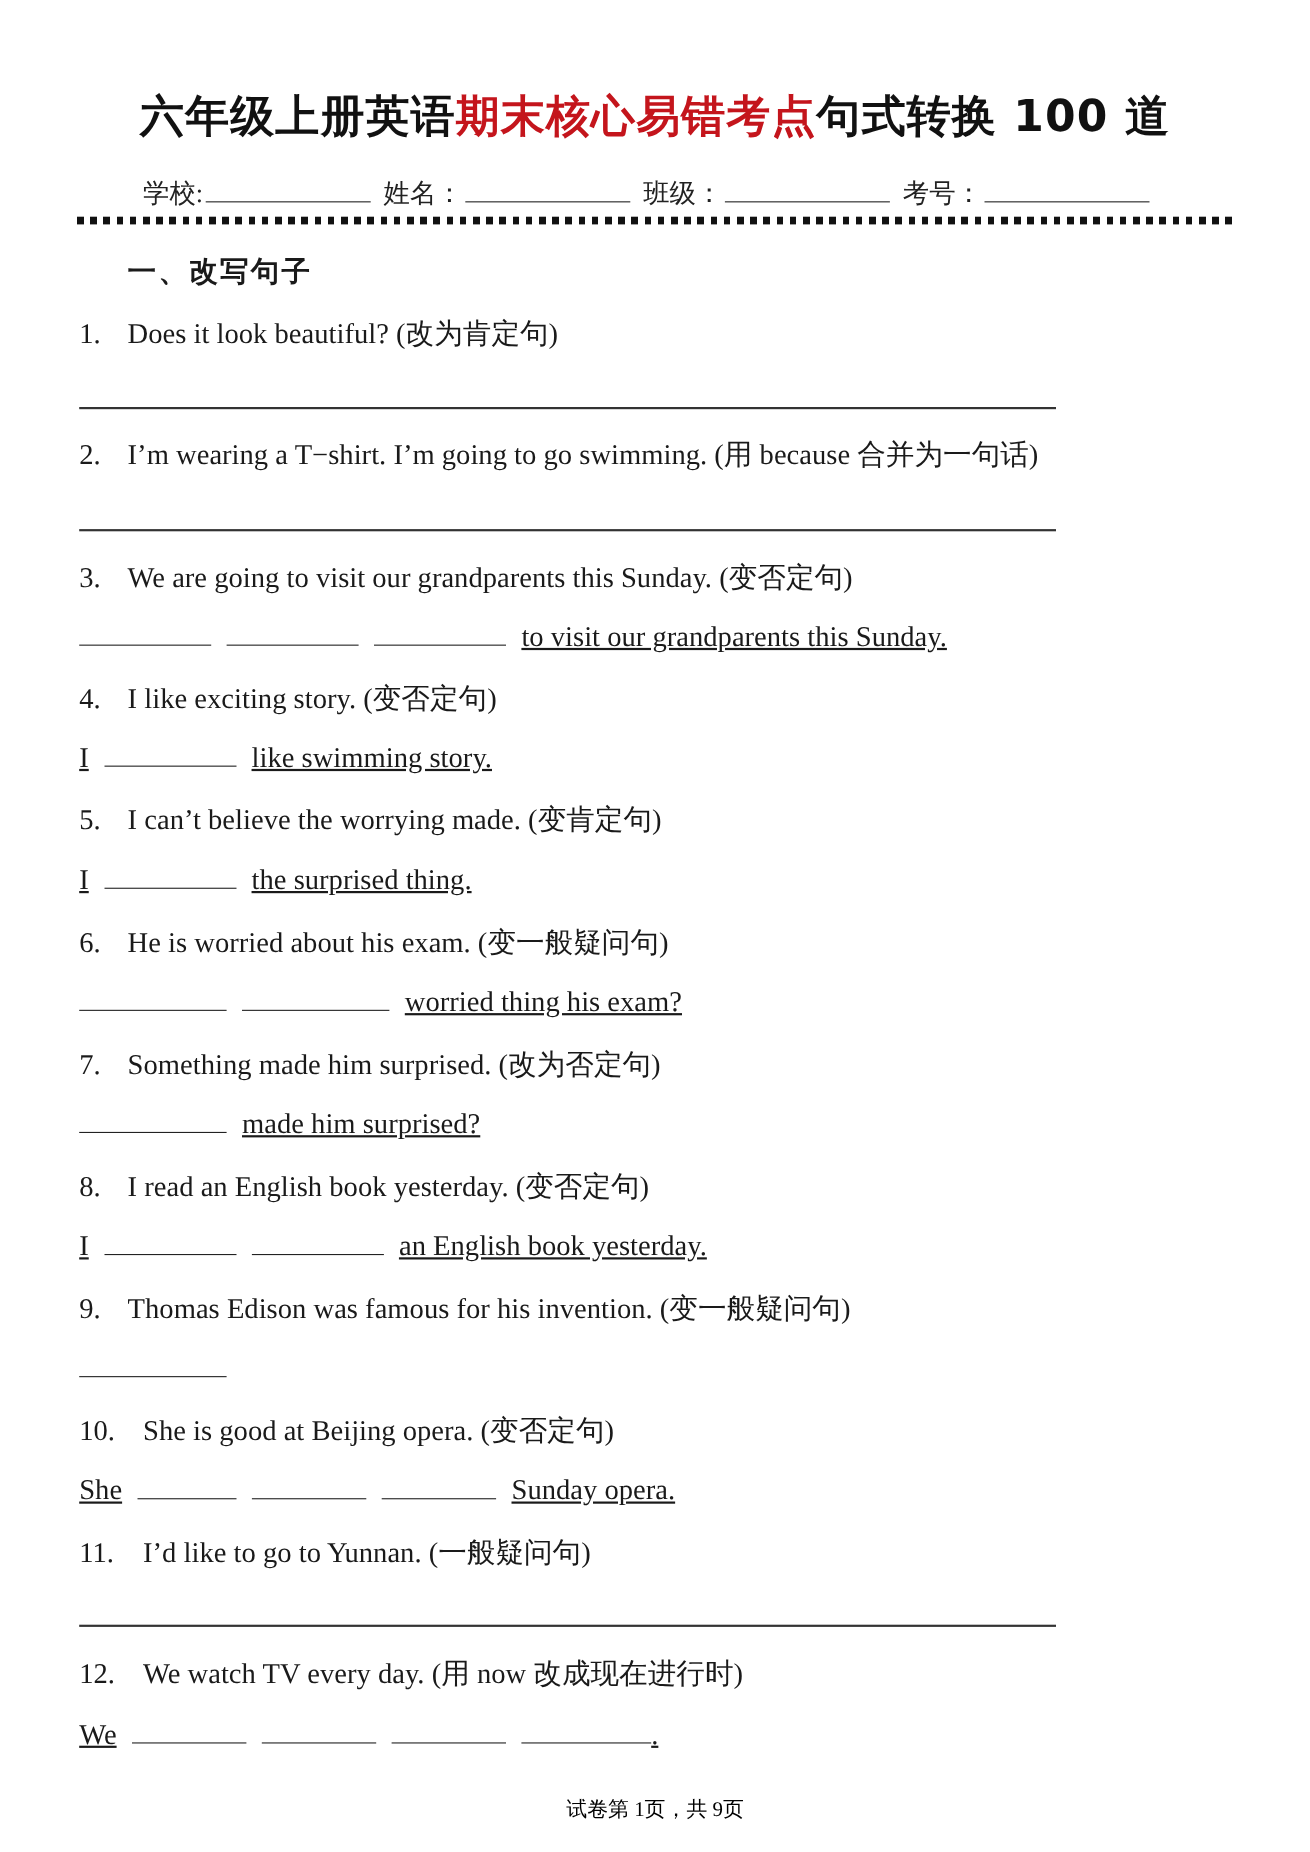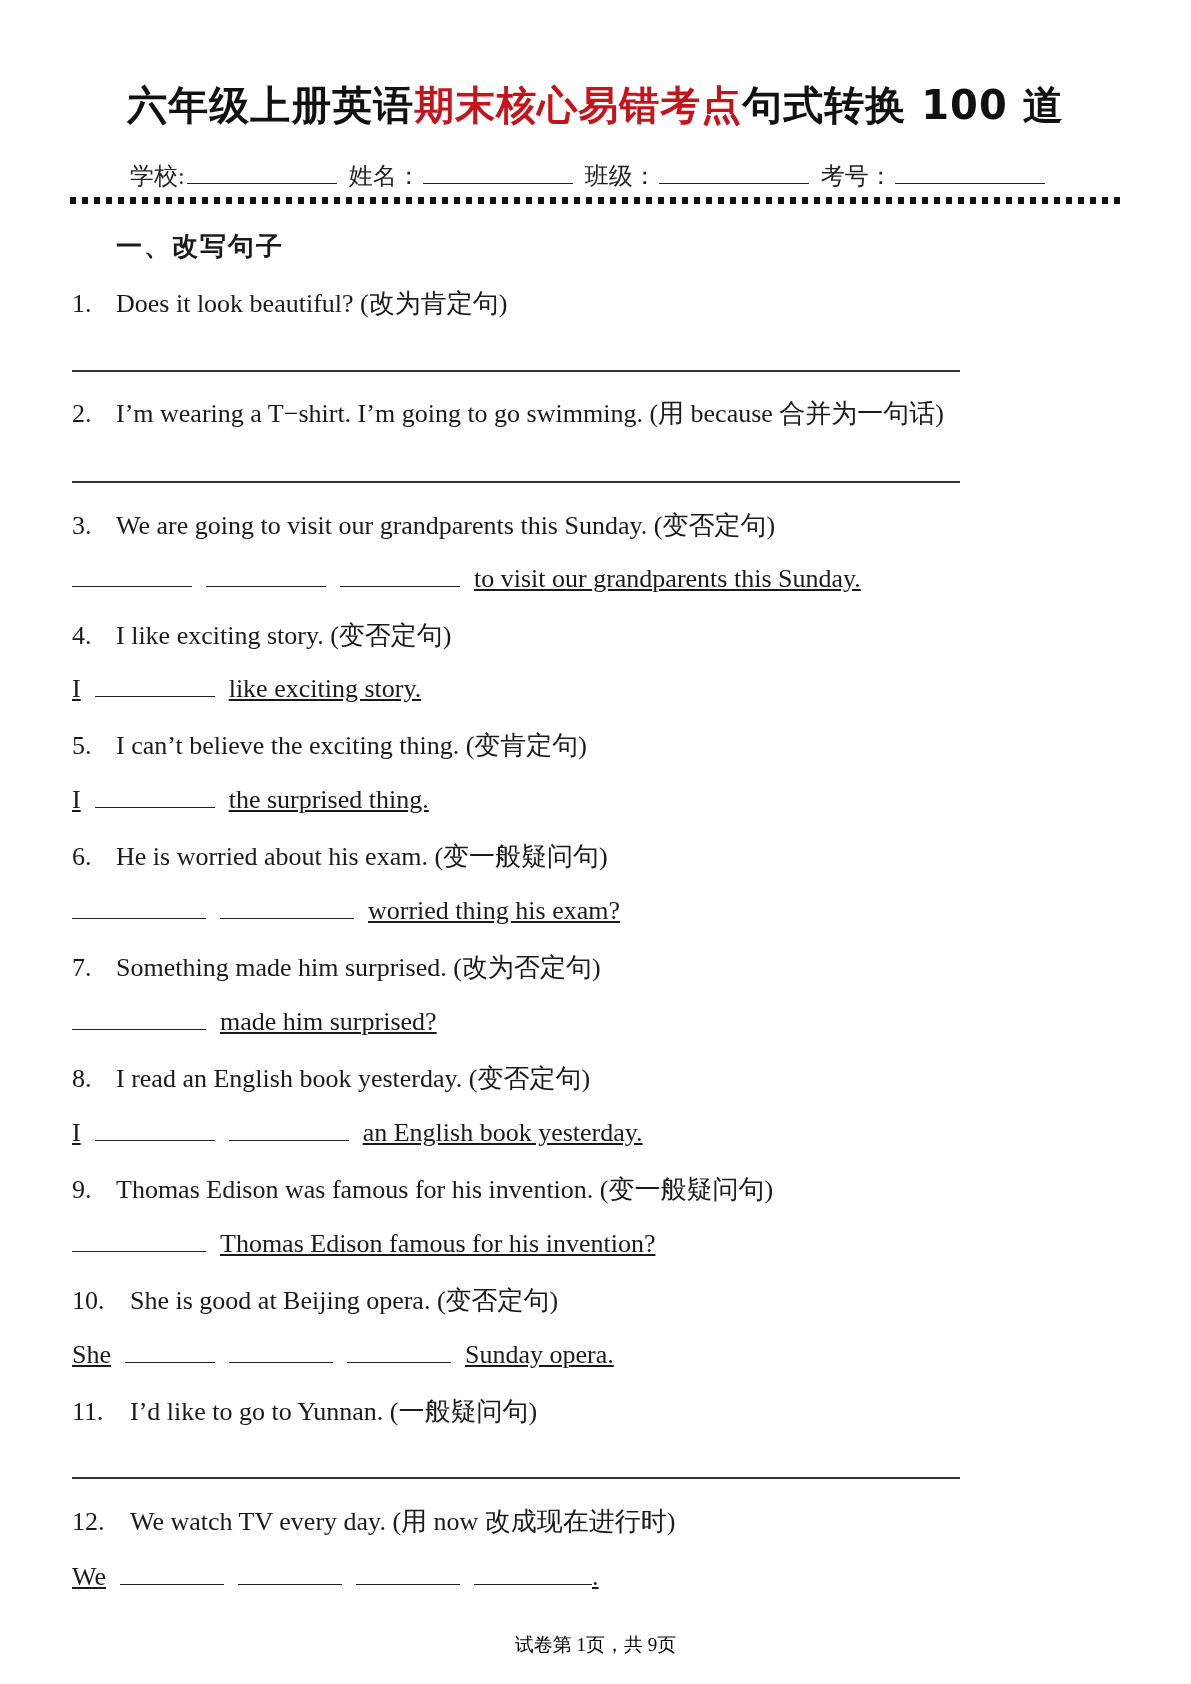--- a/index.html
+++ b/index.html
@@ -70,25 +70,25 @@
   <span class="num">3.</span><span>We are going to visit our grandparents this Sunday. (变否定句)</span>
 </div>
 <div class="ans" style="top:562px">
   <span class="blank" style="width:120px"></span><span class="blank" style="width:120px"></span><span class="blank" style="width:120px"></span><span>to visit our grandparents this Sunday.</span>
 </div>
 
 <div class="q" style="top:618px">
   <span class="num">4.</span><span>I like exciting story. (变否定句)</span>
 </div>
 <div class="ans" style="top:672px">
-  <span>I</span><span class="gap"></span><span class="blank" style="width:120px"></span><span>like exciting story.</span>
+  <span>I</span><span class="gap"></span><span class="blank" style="width:120px"></span><span>like swimming story.</span>
 </div>
 
 <div class="q" style="top:728px">
-  <span class="num">5.</span><span>I can’t believe the exciting thing. (变肯定句)</span>
+  <span class="num">5.</span><span>I can’t believe the worrying made. (变肯定句)</span>
 </div>
 <div class="ans" style="top:783px">
   <span>I</span><span class="gap"></span><span class="blank" style="width:120px"></span><span>the surprised thing.</span>
 </div>
 
 <div class="q" style="top:839px">
   <span class="num">6.</span><span>He is worried about his exam. (变一般疑问句)</span>
 </div>
 <div class="ans" style="top:894px">
   <span class="blank" style="width:134px"></span><span class="blank" style="width:134px"></span><span>worried thing his exam?</span>
@@ -105,21 +105,21 @@
   <span class="num">8.</span><span>I read an English book yesterday. (变否定句)</span>
 </div>
 <div class="ans" style="top:1116px">
   <span>I</span><span class="gap"></span><span class="blank" style="width:120px"></span><span class="blank" style="width:120px"></span><span>an English book yesterday.</span>
 </div>
 
 <div class="q" style="top:1172px">
   <span class="num">9.</span><span>Thomas Edison was famous for his invention. (变一般疑问句)</span>
 </div>
 <div class="ans" style="top:1227px">
-  <span class="blank" style="width:134px"></span><span>Thomas Edison famous for his invention?</span>
+  <span class="blank" style="width:134px"></span>
 </div>
 
 <div class="q" style="top:1283px">
   <span class="num" style="min-width:58px">10.</span><span>She is good at Beijing opera. (变否定句)</span>
 </div>
 <div class="ans" style="top:1338px">
   <span>She</span><span class="gap"></span><span class="blank" style="width:90px"></span><span class="blank" style="width:104px"></span><span class="blank" style="width:104px"></span><span>Sunday opera.</span>
 </div>
 
 <div class="q" style="top:1394px">

